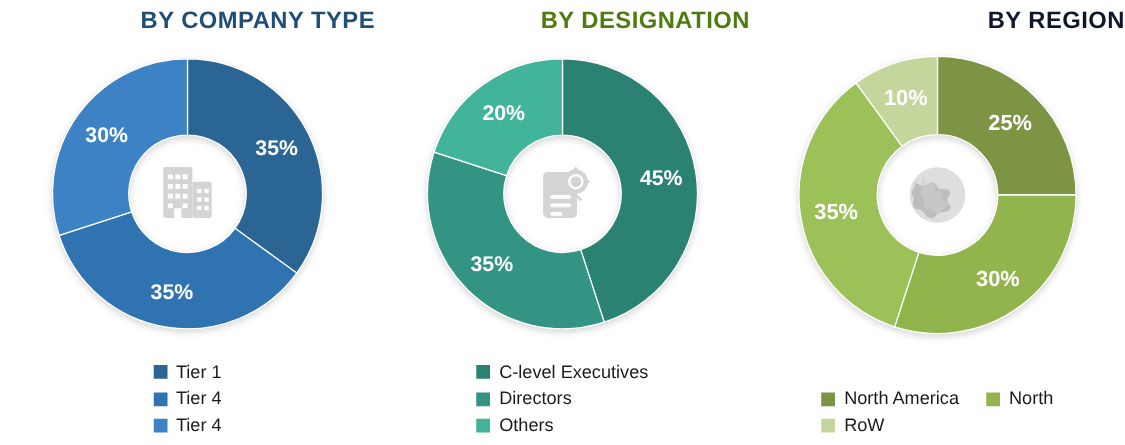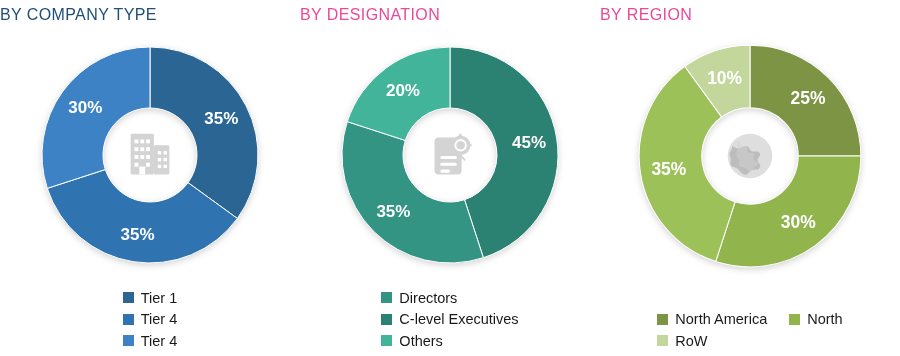--- a/index.html
+++ b/index.html
@@ -23,29 +23,29 @@
   .panel {
     position: relative;
     width: 300px;
     height: 356px;
   }
   .panel-title {
     position: absolute;
     top: 6px;
     left: 0;
     width: 100%;
-    text-align: left;
-    font-size: 16px;
-    font-weight: normal;
+    text-align: right;
+    font-size: 19px;
+    font-weight: bold;
     letter-spacing: 0.4px;
     white-space: nowrap;
   }
   .t-blue  { color: #1f4e79; }
-  .t-teal  { color: #ec4899; }
-  .t-green { color: #ec4899; }
+  .t-teal  { color: #4d7c0f; }
+  .t-green { color: #0f172a; }
 
   .donut-wrap {
     position: absolute;
     top: 42px;
     left: 50%;
     transform: translateX(-50%);
     width: 226px;
     height: 226px;
   }
   .donut-wrap.wide {
@@ -206,26 +206,26 @@
             <circle cx="43" cy="22" r="9.5"></circle>
           </g>
           <circle cx="43" cy="22" r="6.4" fill="#ffffff"></circle>
           <circle cx="43" cy="22" r="4.4" fill="#d4d4d4"></circle>
         </svg>
       </div>
     </div>
     <div class="legend">
       <div class="legend-grid">
         <div class="legend-item">
+          <span class="swatch" style="background: rgb(43, 130, 115);"></span>
+          <span class="legend-label">C-level Executives</span>
+        </div>
+        <div class="legend-item">
           <span class="swatch" style="background: rgb(51, 148, 132);"></span>
           <span class="legend-label">Directors</span>
-        </div>
-        <div class="legend-item">
-          <span class="swatch" style="background: rgb(43, 130, 115);"></span>
-          <span class="legend-label">C-level Executives</span>
         </div>
         <div class="legend-item">
           <span class="swatch" style="background: rgb(65, 180, 154);"></span>
           <span class="legend-label">Others</span>
         </div>
       </div>
     </div>
   </div>
 
   <div class="panel">

